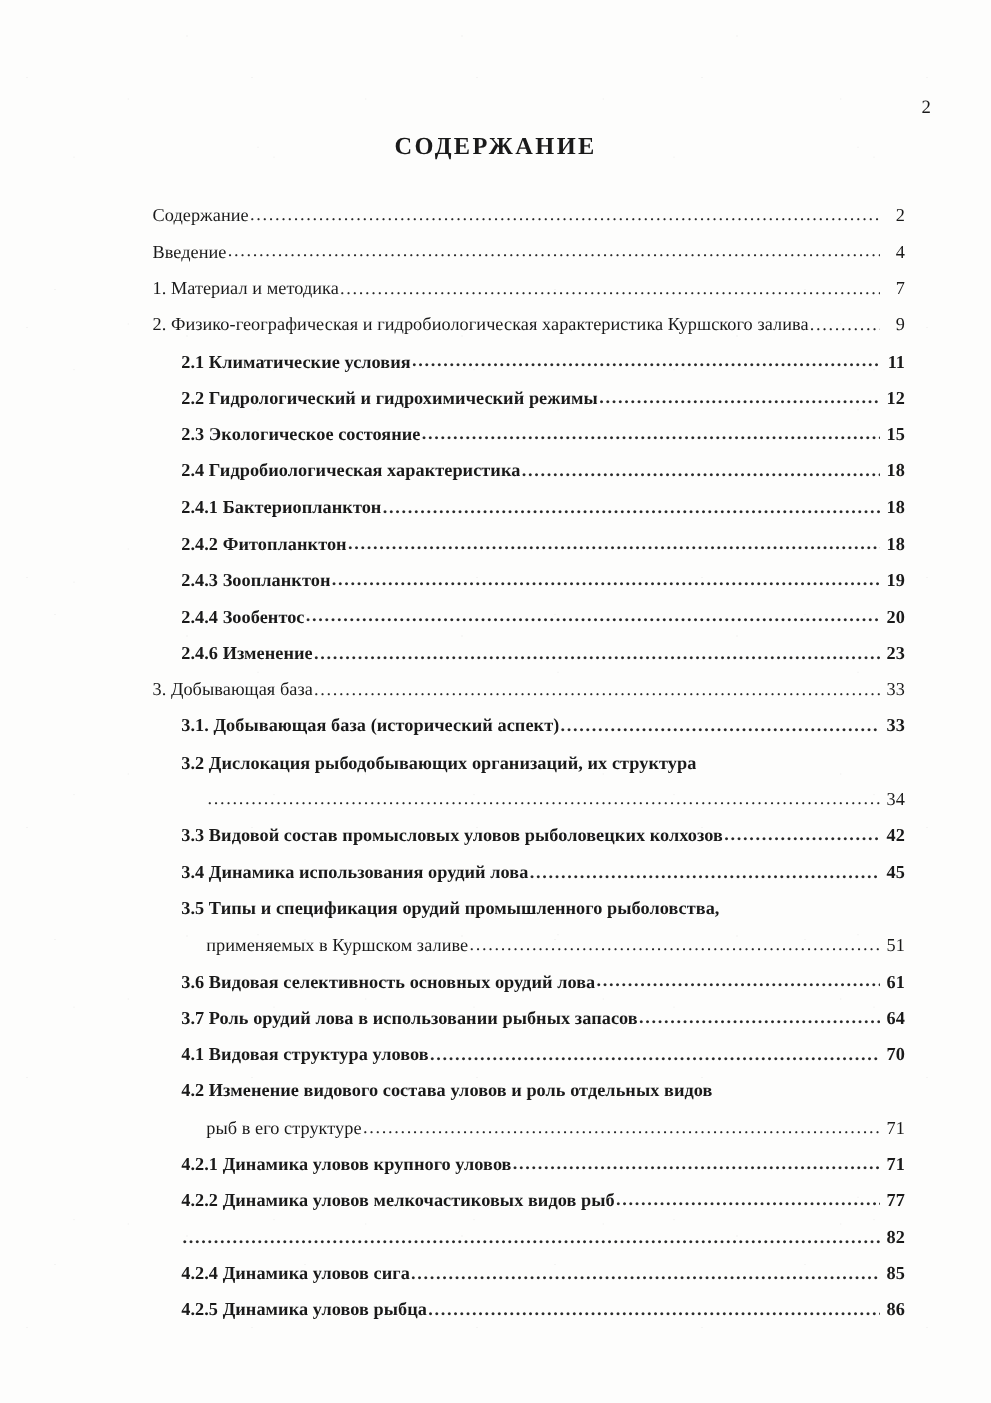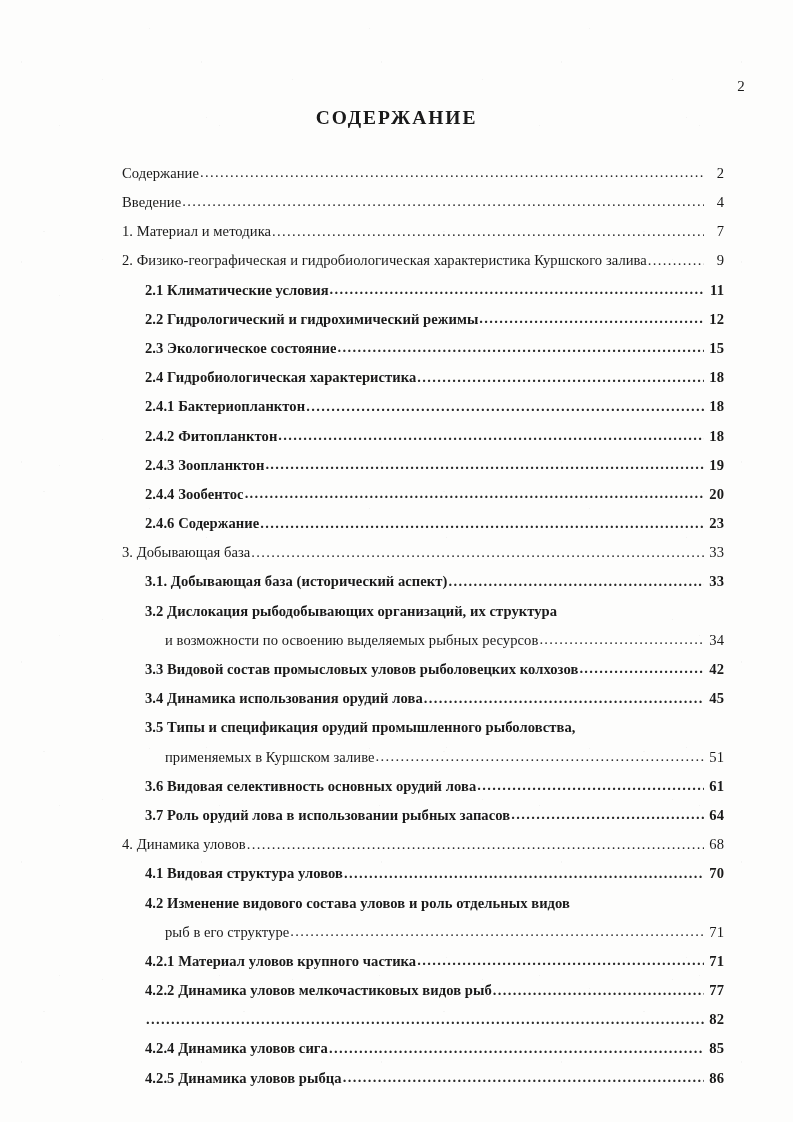--- a/index.html
+++ b/index.html
@@ -171,41 +171,40 @@
       <span class="entry-label">2.4.3 Зоопланктон</span>
       <span class="leader"></span>
       <span class="entry-page">19</span>
     </div>
     <div class="toc-entry lvl-1">
       <span class="entry-label">2.4.4 Зообентос</span>
       <span class="leader"></span>
       <span class="entry-page">20</span>
     </div>
     <div class="toc-entry lvl-1">
-      <span class="entry-label">2.4.6 Содержание</span>
+      <span class="entry-label">2.4.6 Изменение</span>
       <span class="leader"></span>
       <span class="entry-page">23</span>
     </div>
     <div class="toc-entry lvl-0">
       <span class="entry-label">3. Добывающая база</span>
       <span class="leader"></span>
       <span class="entry-page">33</span>
     </div>
     <div class="toc-entry lvl-1">
       <span class="entry-label">3.1. Добывающая база (исторический аспект)</span>
       <span class="leader"></span>
       <span class="entry-page">33</span>
     </div>
     <div class="toc-entry lvl-1 no-leader">
       <span class="entry-label">3.2 Дислокация рыбодобывающих организаций, их структура</span>
       <span class="leader"></span>
       <span class="entry-page"></span>
     </div>
     <div class="toc-entry lvl-2">
-      <span class="entry-label">и возможности по освоению выделяемых рыбных ресурсов</span>
       <span class="leader"></span>
       <span class="entry-page">34</span>
     </div>
     <div class="toc-entry lvl-1">
       <span class="entry-label">3.3 Видовой состав  промысловых уловов рыболовецких колхозов</span>
       <span class="leader"></span>
       <span class="entry-page">42</span>
     </div>
     <div class="toc-entry lvl-1">
       <span class="entry-label">3.4 Динамика использования орудий лова</span>
@@ -225,42 +224,37 @@
     <div class="toc-entry lvl-1">
       <span class="entry-label">3.6 Видовая селективность основных орудий лова</span>
       <span class="leader"></span>
       <span class="entry-page">61</span>
     </div>
     <div class="toc-entry lvl-1">
       <span class="entry-label">3.7 Роль орудий лова в использовании рыбных запасов</span>
       <span class="leader"></span>
       <span class="entry-page">64</span>
     </div>
-    <div class="toc-entry lvl-0">
-      <span class="entry-label">4. Динамика уловов</span>
-      <span class="leader"></span>
-      <span class="entry-page">68</span>
-    </div>
     <div class="toc-entry lvl-1">
       <span class="entry-label">4.1 Видовая структура уловов</span>
       <span class="leader"></span>
       <span class="entry-page">70</span>
     </div>
     <div class="toc-entry lvl-1 no-leader">
       <span class="entry-label">4.2 Изменение видового состава уловов и роль отдельных видов</span>
       <span class="leader"></span>
       <span class="entry-page"></span>
     </div>
     <div class="toc-entry lvl-2">
       <span class="entry-label">рыб в его структуре</span>
       <span class="leader"></span>
       <span class="entry-page">71</span>
     </div>
     <div class="toc-entry lvl-1">
-      <span class="entry-label">4.2.1 Материал уловов крупного частика</span>
+      <span class="entry-label">4.2.1 Динамика уловов крупного уловов</span>
       <span class="leader"></span>
       <span class="entry-page">71</span>
     </div>
     <div class="toc-entry lvl-1">
       <span class="entry-label">4.2.2 Динамика уловов мелкочастиковых видов рыб</span>
       <span class="leader"></span>
       <span class="entry-page">77</span>
     </div>
     <div class="toc-entry lvl-1">
       <span class="leader"></span>

